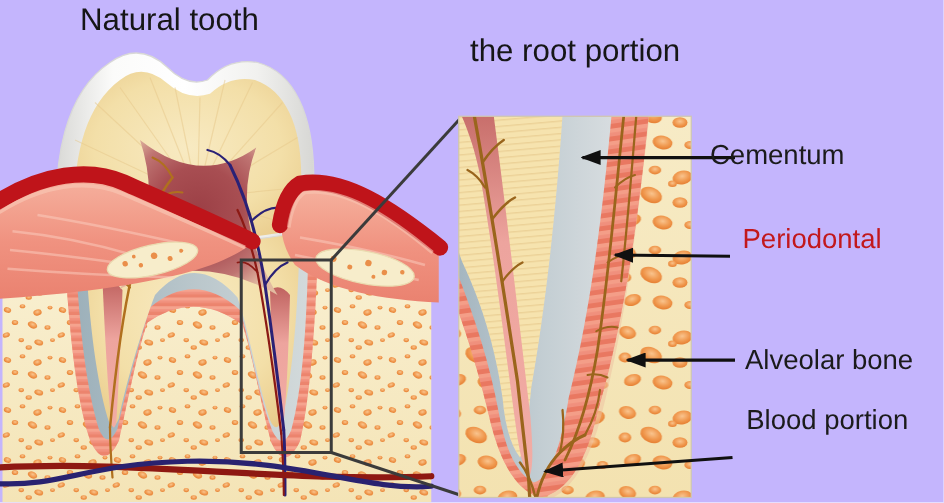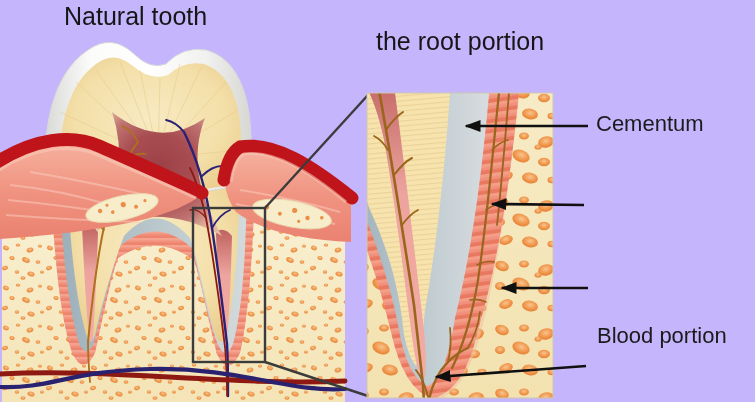--- a/index.html
+++ b/index.html
@@ -3,21 +3,21 @@
 <meta charset="utf-8">
 <style>
   html,body{margin:0;padding:0;background:#ffffff;}
   .stage{position:relative;width:755px;height:402px;background:#c4b5fd;overflow:hidden;
          font-family:"Liberation Sans","DejaVu Sans",sans-serif;}
   .stage svg{position:absolute;left:0;top:0;}
   .fig-title{position:absolute;color:#161616;font-size:25px;line-height:1.06;white-space:nowrap;}
   .t-left{left:64px;top:3px;}
   .t-right{left:376px;top:28px;}
   .lbl{position:absolute;font-size:22px;color:#1b1b1b;line-height:1.18;white-space:nowrap;}
-  .lbl-cementum{left:596px;top:111px;text-align:right;}
+  .lbl-cementum{left:568px;top:111px;text-align:right;}
   .lbl-pdl{left:594px;top:178px;color:#c2181c;}
   .lbl-pdl .line2{padding-left:9px;}
   .lbl-alveolar{left:596px;top:275px;}
   .lbl-blood{left:591px;top:323px;}
   .lbl-blood .line1{padding-left:6px;}
 </style>
 </head>
 <body>
 
 <div class="stage">
@@ -303,20 +303,22 @@
 
 <div class="fig-title t-left">Natural tooth</div>
 
 <div class="fig-title t-right">
   <div>the root portion</div>
 </div>
 
 <div class="lbl lbl-cementum">Cementum</div>
 
 <div class="lbl lbl-pdl">
+  <div class="line1">Periodontal</div>
 </div>
 
+<div class="lbl lbl-alveolar">Alveolar bone</div>
 
 <div class="lbl lbl-blood">
   <div class="line1">Blood portion</div>
 </div>
 
 </div>
 
 </body></html>

